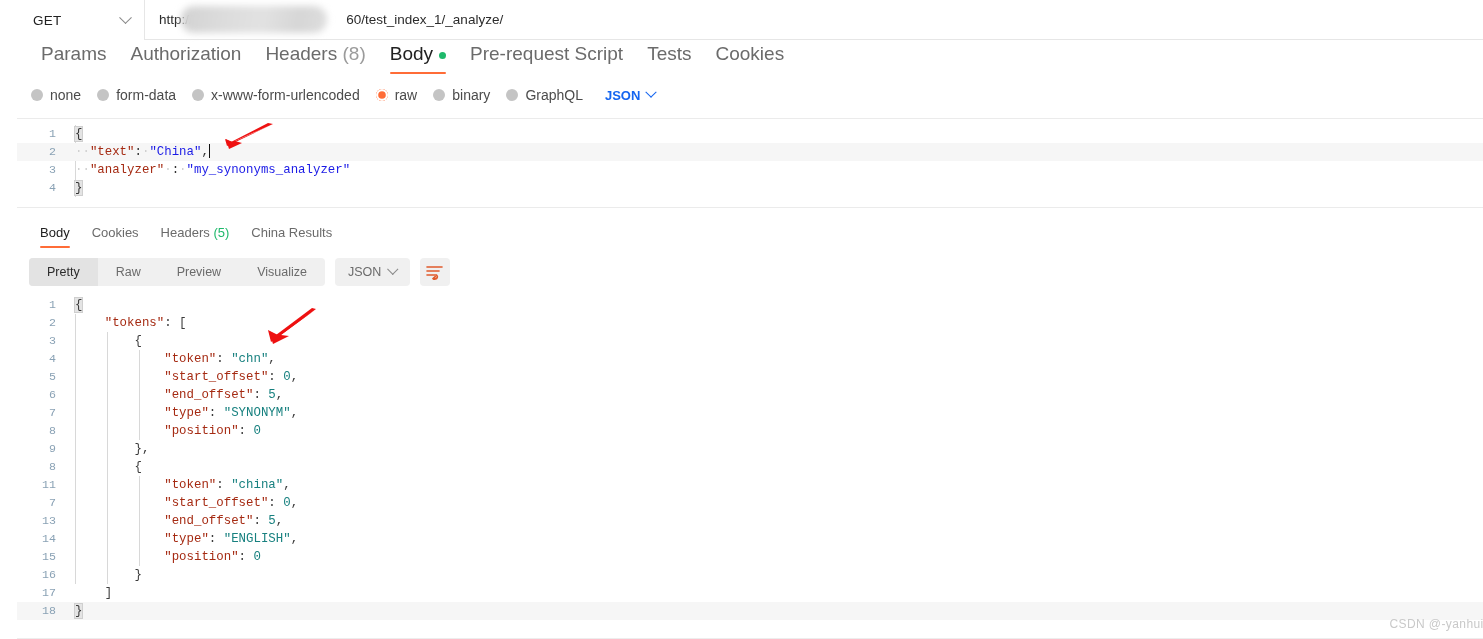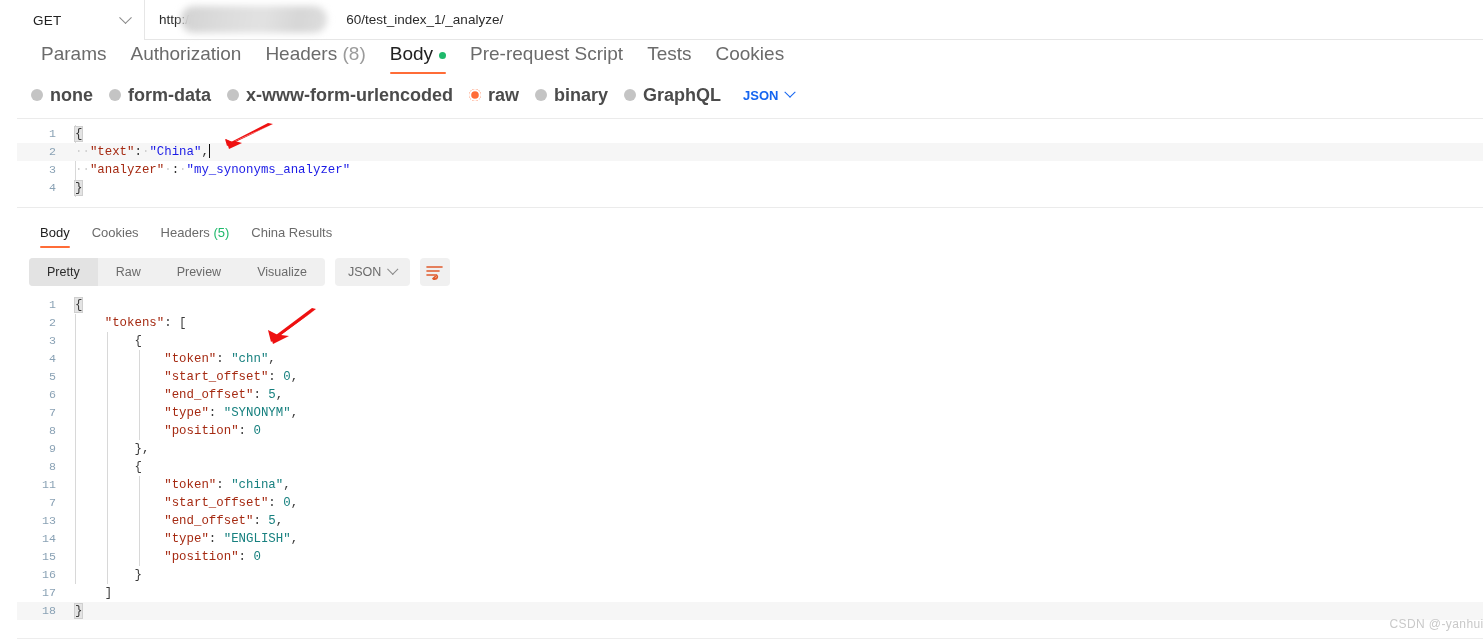--- a/index.html
+++ b/index.html
@@ -38,21 +38,21 @@
     content:""; position:absolute; left:12px; right:12px; bottom:0; height:2.4px; background:#ff6c37; border-radius:2px;
   }
   .dot-green { display:inline-block; width:7px; height:7px; border-radius:50%; background:#1eb96b; margin-left:6px; vertical-align:1px; }
   .count-gray { color:#9b9b9b; }
 
   
   .mode-row { display:flex; align-items:center; height:30px; padding-left:14px; gap:0; margin-top:6px; }
   .mode { display:flex; align-items:center; gap:7px; margin-right:16px; cursor:pointer; }
   .radio { width:12px; height:12px; border-radius:50%; background:#c4c4c4; flex:0 0 auto; }
   .radio.on { background:#ff6c37; box-shadow: inset 0 0 0 2.2px #ffffff, inset 0 0 0 3.4px #ff6c37; }
-  .mode-label { font-size:18px; color:#4b4b4b;font-weight:bold; }
+  .mode-label { font-size:14px; color:#4b4b4b; }
   .json-sel { display:flex; align-items:center; gap:7px; margin-left:6px; cursor:pointer; }
   .json-sel .t { font-size:13px; color:#1565f0; font-weight:600; }
   .chev-blue { width:8px; height:8px; border-right:1.5px solid #1565f0; border-bottom:1.5px solid #1565f0;
                transform:rotate(45deg) translate(-2px,-2px); }
 
   
   .editor { position:relative; font-family:"Liberation Mono", monospace; font-size:12.4px; line-height:18px; }
   .editor .rows { position:relative; }
   .crow { position:relative; height:18px; display:flex; }
   .gutter { width:48px; flex:0 0 48px; text-align:right; padding-right:9px; color:#8aa2b5; font-size:11.6px; line-height:18px; }

